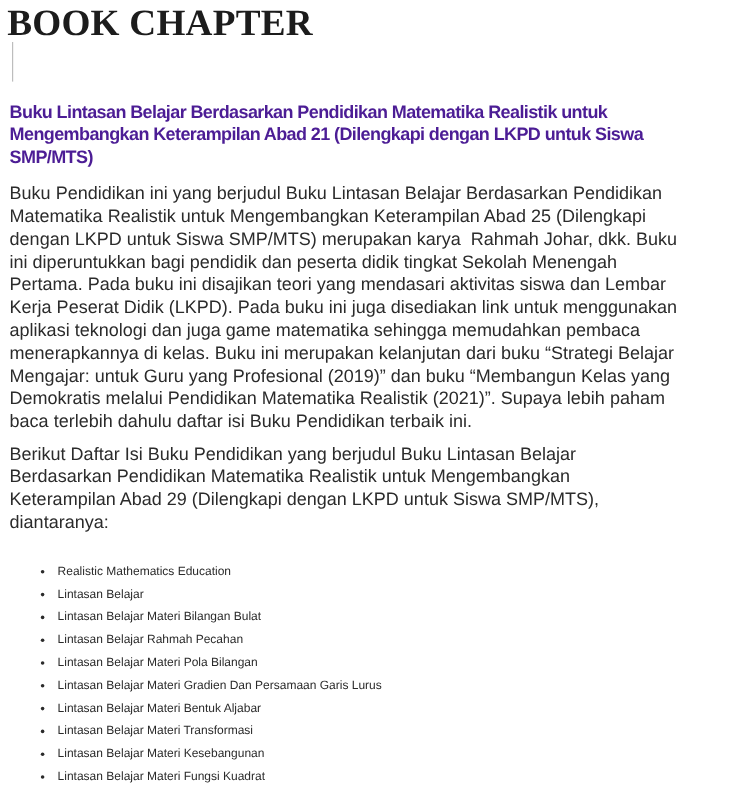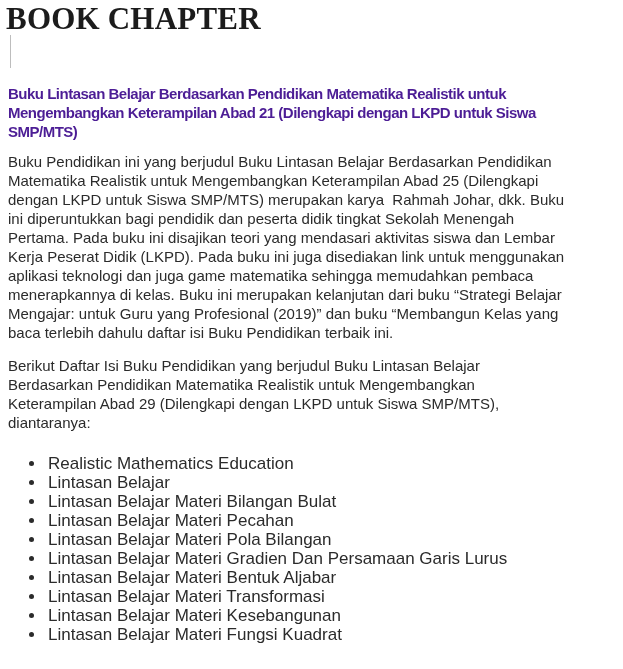--- a/index.html
+++ b/index.html
@@ -49,26 +49,26 @@
   .subtitle {
     margin-top: 16px;
     font-weight: 700;
     letter-spacing: -0.5px;
     color: #4c1d95;
   }
   .description {
     margin-top: 11px;
   }
   .toc-intro {
-    margin-top: 14px;
+    margin-top: 8px;
   }
   ul.toc {
     margin: 22px 0 0 0;
     padding: 0 0 0 38px;
-    font-size: 17px;
+    font-size: 10px;
     line-height: 19px;
   }
   ul.toc li {
     list-style-type: disc;
     padding-left: 2px;
   }
 </style>
 </head>
 <body>
 
@@ -88,35 +88,36 @@
   <div class="para description">
       <div class="line">Buku Pendidikan ini yang berjudul Buku Lintasan Belajar Berdasarkan Pendidikan</div>
       <div class="line">Matematika Realistik untuk Mengembangkan Keterampilan Abad 25 (Dilengkapi</div>
       <div class="line">dengan LKPD untuk Siswa SMP/MTS) merupakan karya  Rahmah Johar, dkk. Buku</div>
       <div class="line">ini diperuntukkan bagi pendidik dan peserta didik tingkat Sekolah Menengah</div>
       <div class="line">Pertama. Pada buku ini disajikan teori yang mendasari aktivitas siswa dan Lembar</div>
       <div class="line">Kerja Peserat Didik (LKPD). Pada buku ini juga disediakan link untuk menggunakan</div>
       <div class="line">aplikasi teknologi dan juga game matematika sehingga memudahkan pembaca</div>
       <div class="line">menerapkannya di kelas. Buku ini merupakan kelanjutan dari buku “Strategi Belajar</div>
       <div class="line">Mengajar: untuk Guru yang Profesional (2019)” dan buku “Membangun Kelas yang</div>
+      <div class="line">Demokratis melalui Pendidikan Matematika Realistik (2021)”. Supaya lebih paham</div>
       <div class="line">baca terlebih dahulu daftar isi Buku Pendidikan terbaik ini.</div>
     </div>
 
   <div class="para toc-intro">
       <div class="line">Berikut Daftar Isi Buku Pendidikan yang berjudul Buku Lintasan Belajar</div>
       <div class="line">Berdasarkan Pendidikan Matematika Realistik untuk Mengembangkan</div>
       <div class="line">Keterampilan Abad 29 (Dilengkapi dengan LKPD untuk Siswa SMP/MTS),</div>
       <div class="line">diantaranya:</div>
     </div>
 
   <ul class="toc">
       <li>Realistic Mathematics Education</li>
       <li>Lintasan Belajar</li>
       <li>Lintasan Belajar Materi Bilangan Bulat</li>
-      <li>Lintasan Belajar Materi Pecahan</li>
+      <li>Lintasan Belajar Rahmah Pecahan</li>
       <li>Lintasan Belajar Materi Pola Bilangan</li>
       <li>Lintasan Belajar Materi Gradien Dan Persamaan Garis Lurus</li>
       <li>Lintasan Belajar Materi Bentuk Aljabar</li>
       <li>Lintasan Belajar Materi Transformasi</li>
       <li>Lintasan Belajar Materi Kesebangunan</li>
       <li>Lintasan Belajar Materi Fungsi Kuadrat</li>
     </ul>
 
 </div>
 

